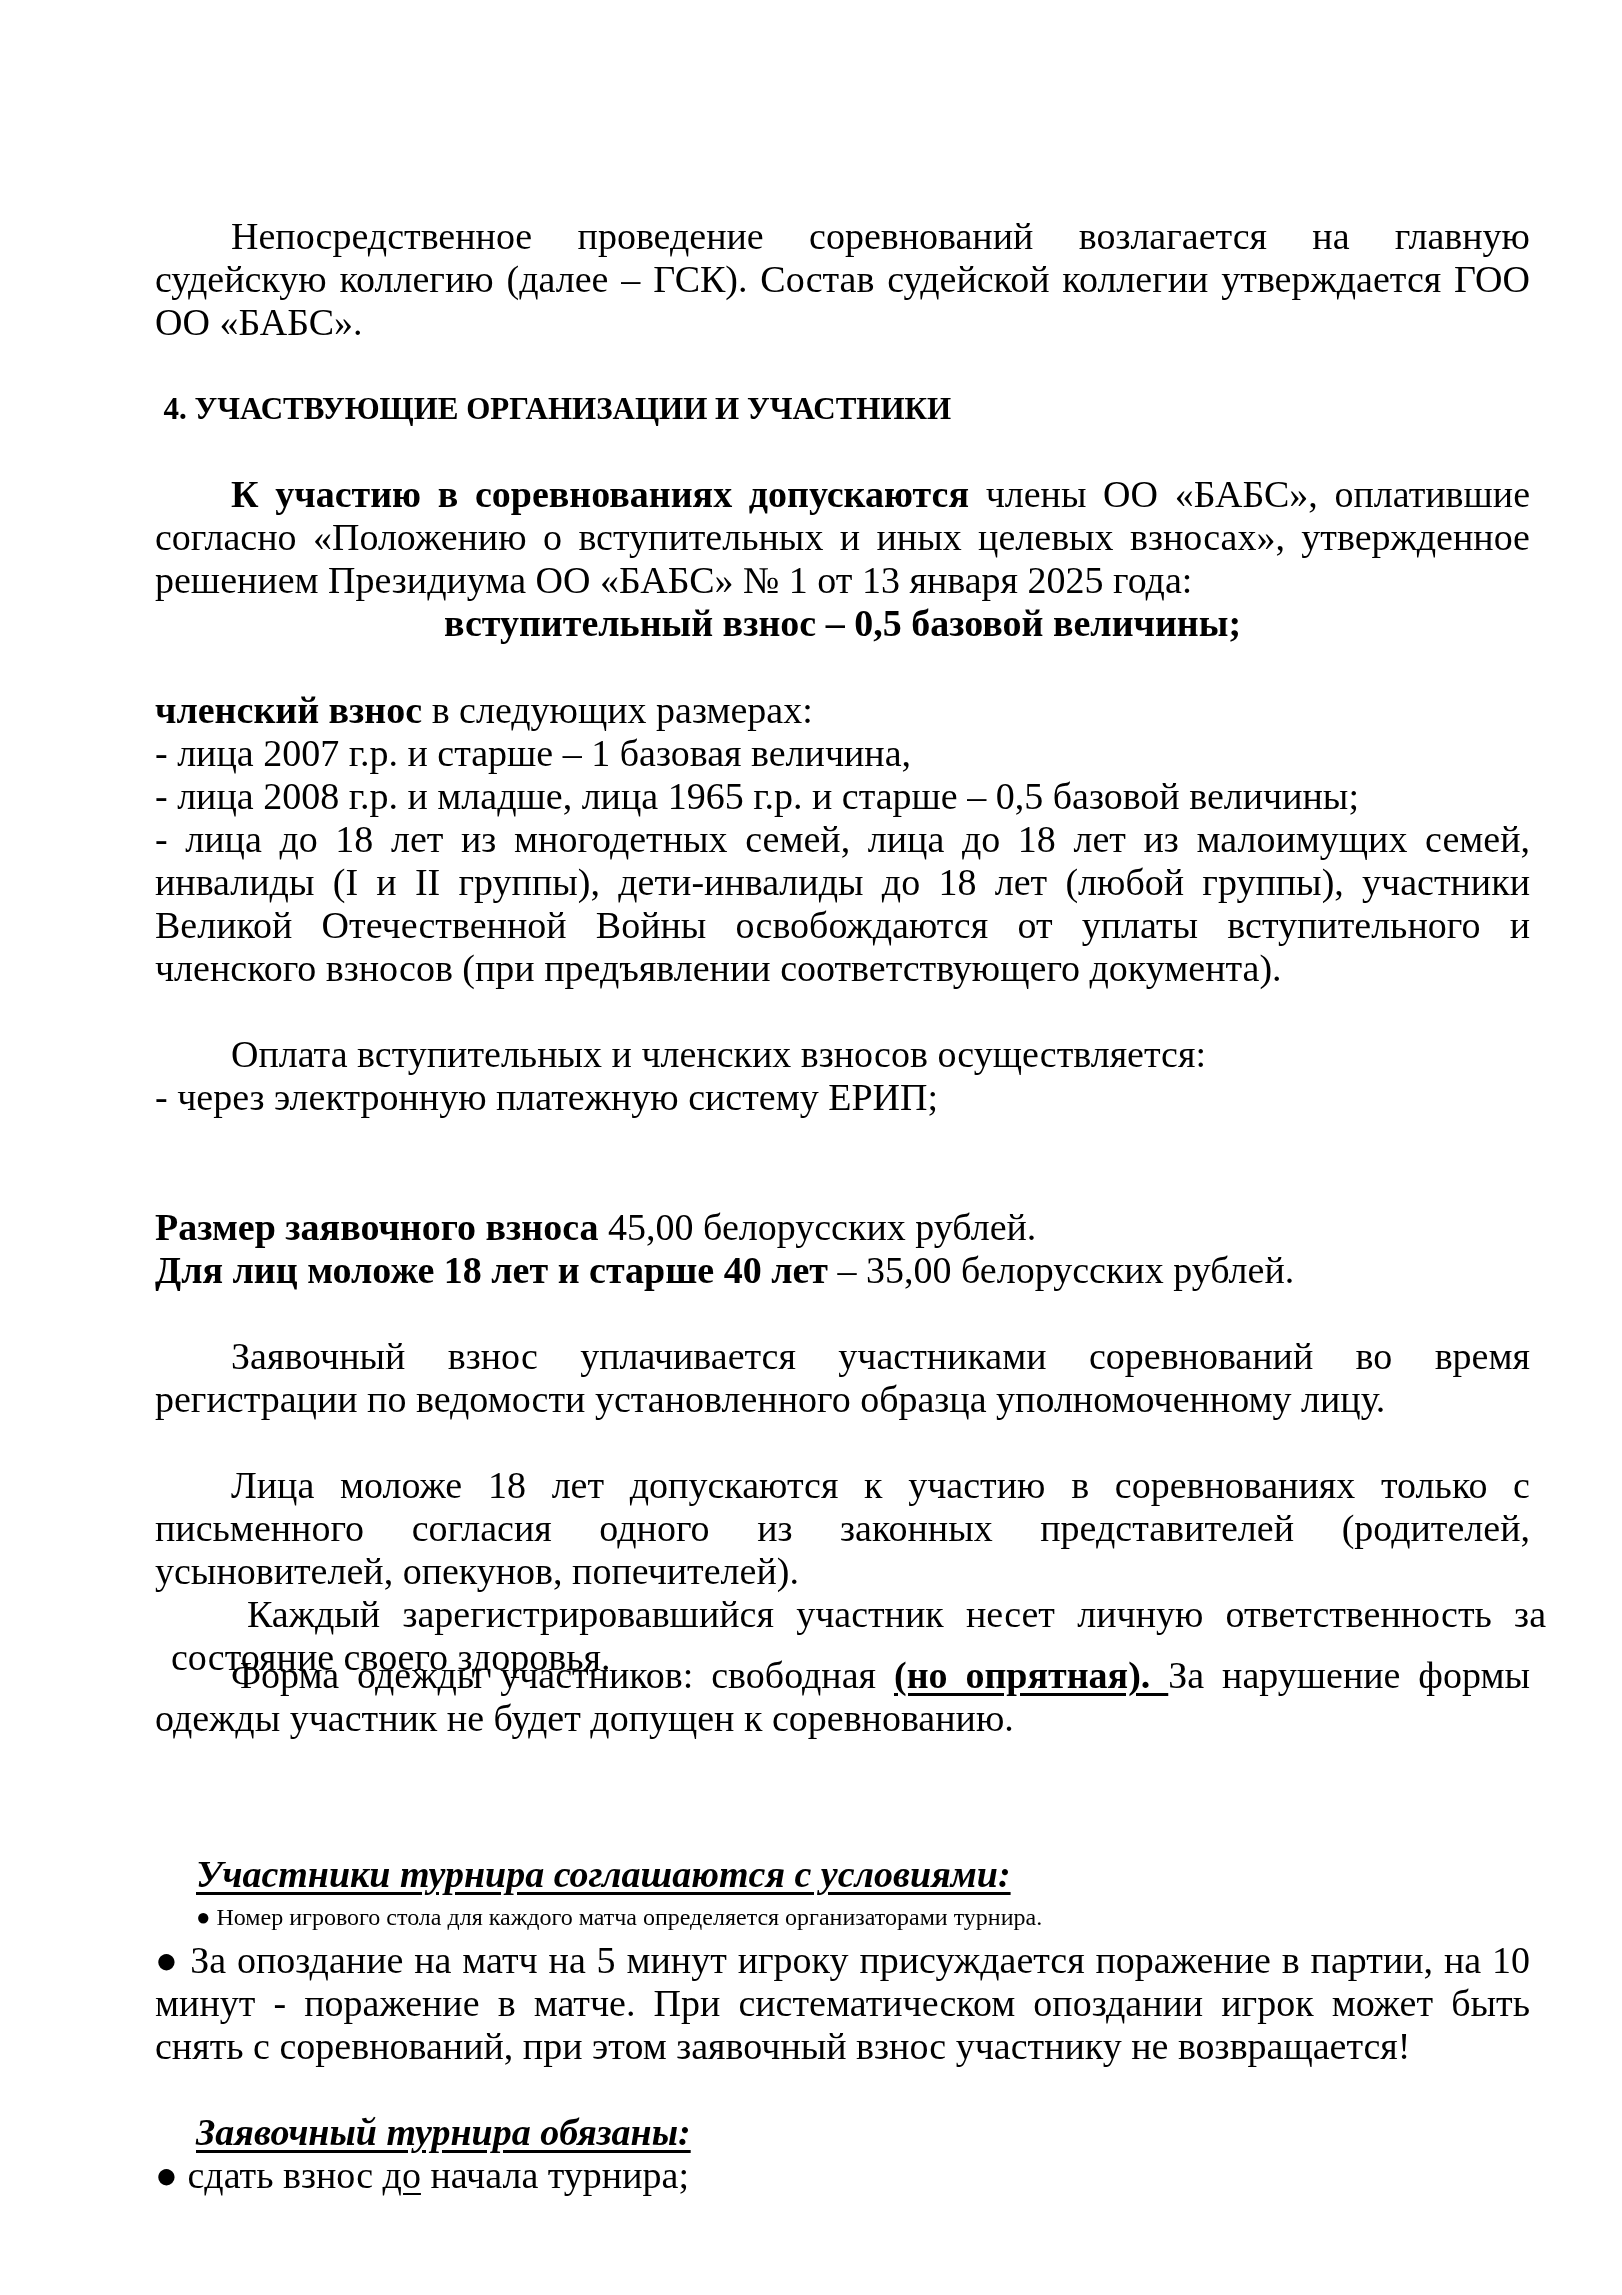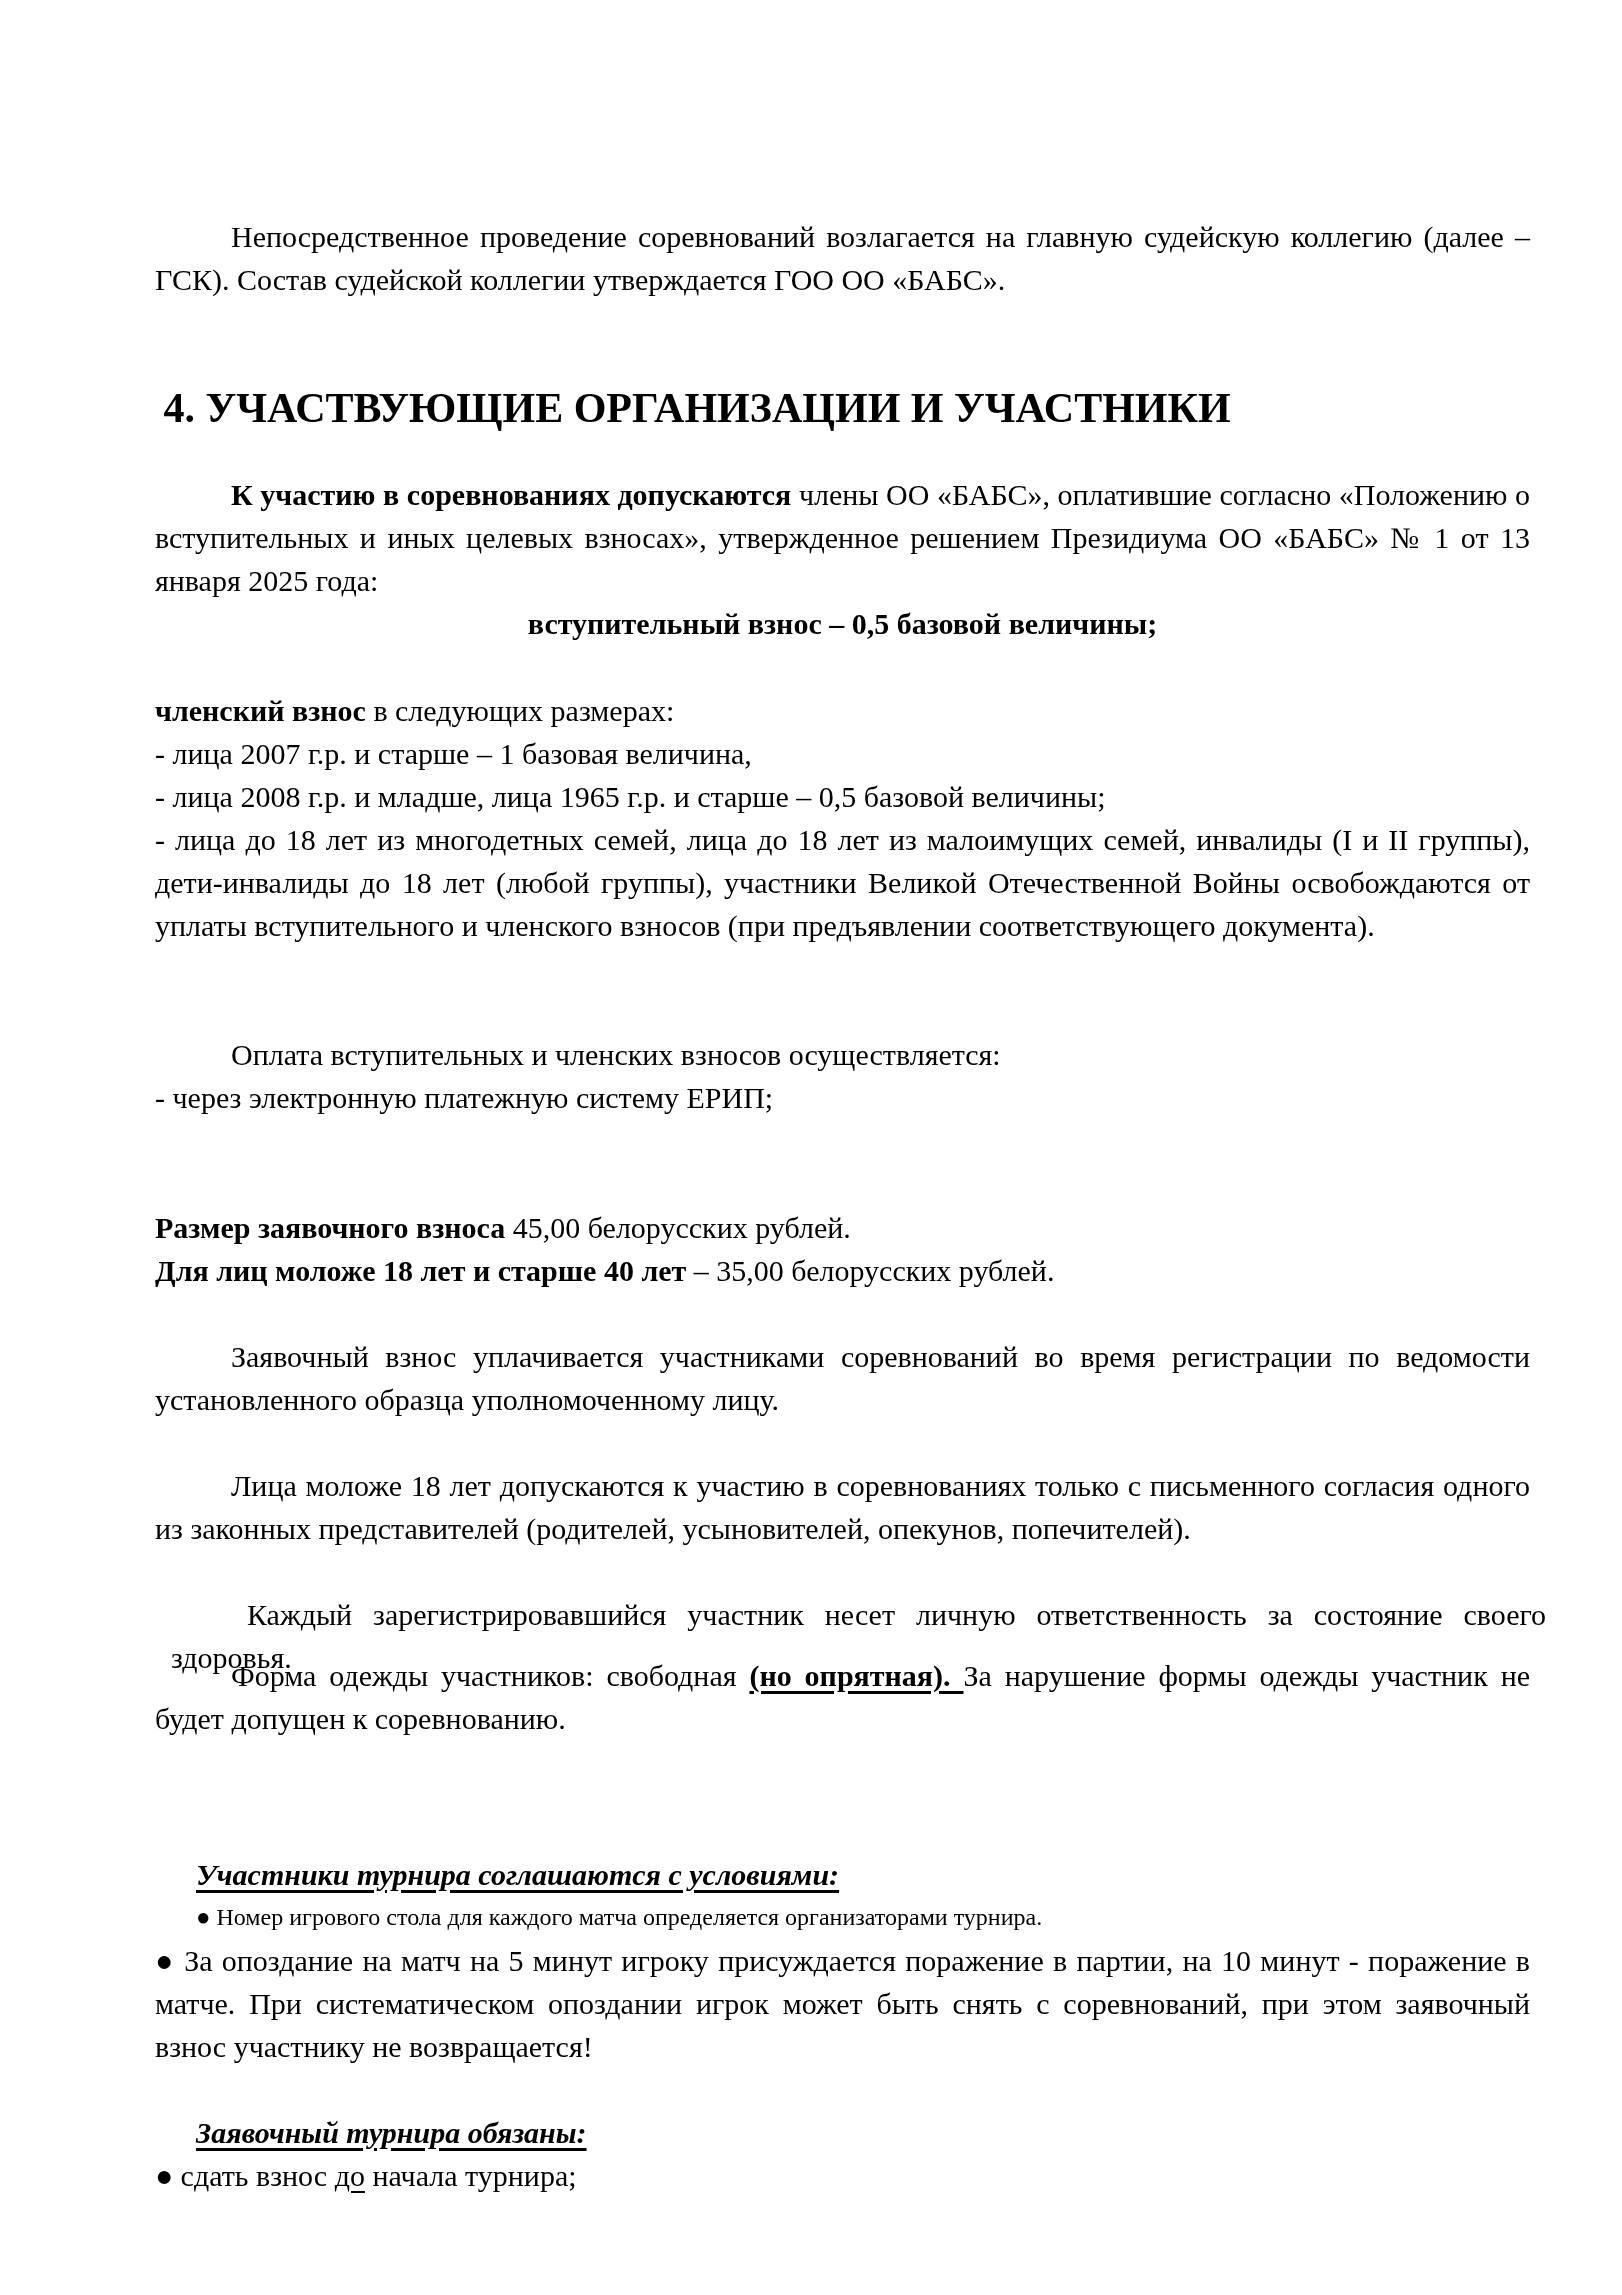--- a/index.html
+++ b/index.html
@@ -15,32 +15,32 @@
       color: #000000;
       font-family: "Liberation Serif", "DejaVu Serif", serif;
     }
     .page {
       position: absolute;
       left: 155px;
       top: 0;
       width: 1375px;
     }
     .line-block {
-      font-size: 30px;
+      font-size: 38px;
       line-height: 43px;
       text-align: justify;
       margin: 0;
     }
     .indent { text-indent: 76px; }
     .b { font-weight: bold; }
     .u { text-decoration: underline; text-decoration-thickness: 2.5px; text-underline-offset: 5px; text-align: center; }
     .ul-thin { text-decoration: underline; text-decoration-thickness: 1.7px; text-underline-offset: 5px; }
     .bi { font-weight: bold; font-style: italic; }
     .heading {
-      font-size: 42px;
+      font-size: 31px;
       font-weight: bold;
       line-height: 43px;
       margin: 0;
       padding-left: 8.4px;
     }
     .block { position: absolute; left: 0; width: 1375px; }
   </style>
 </head>
 <body>
 

